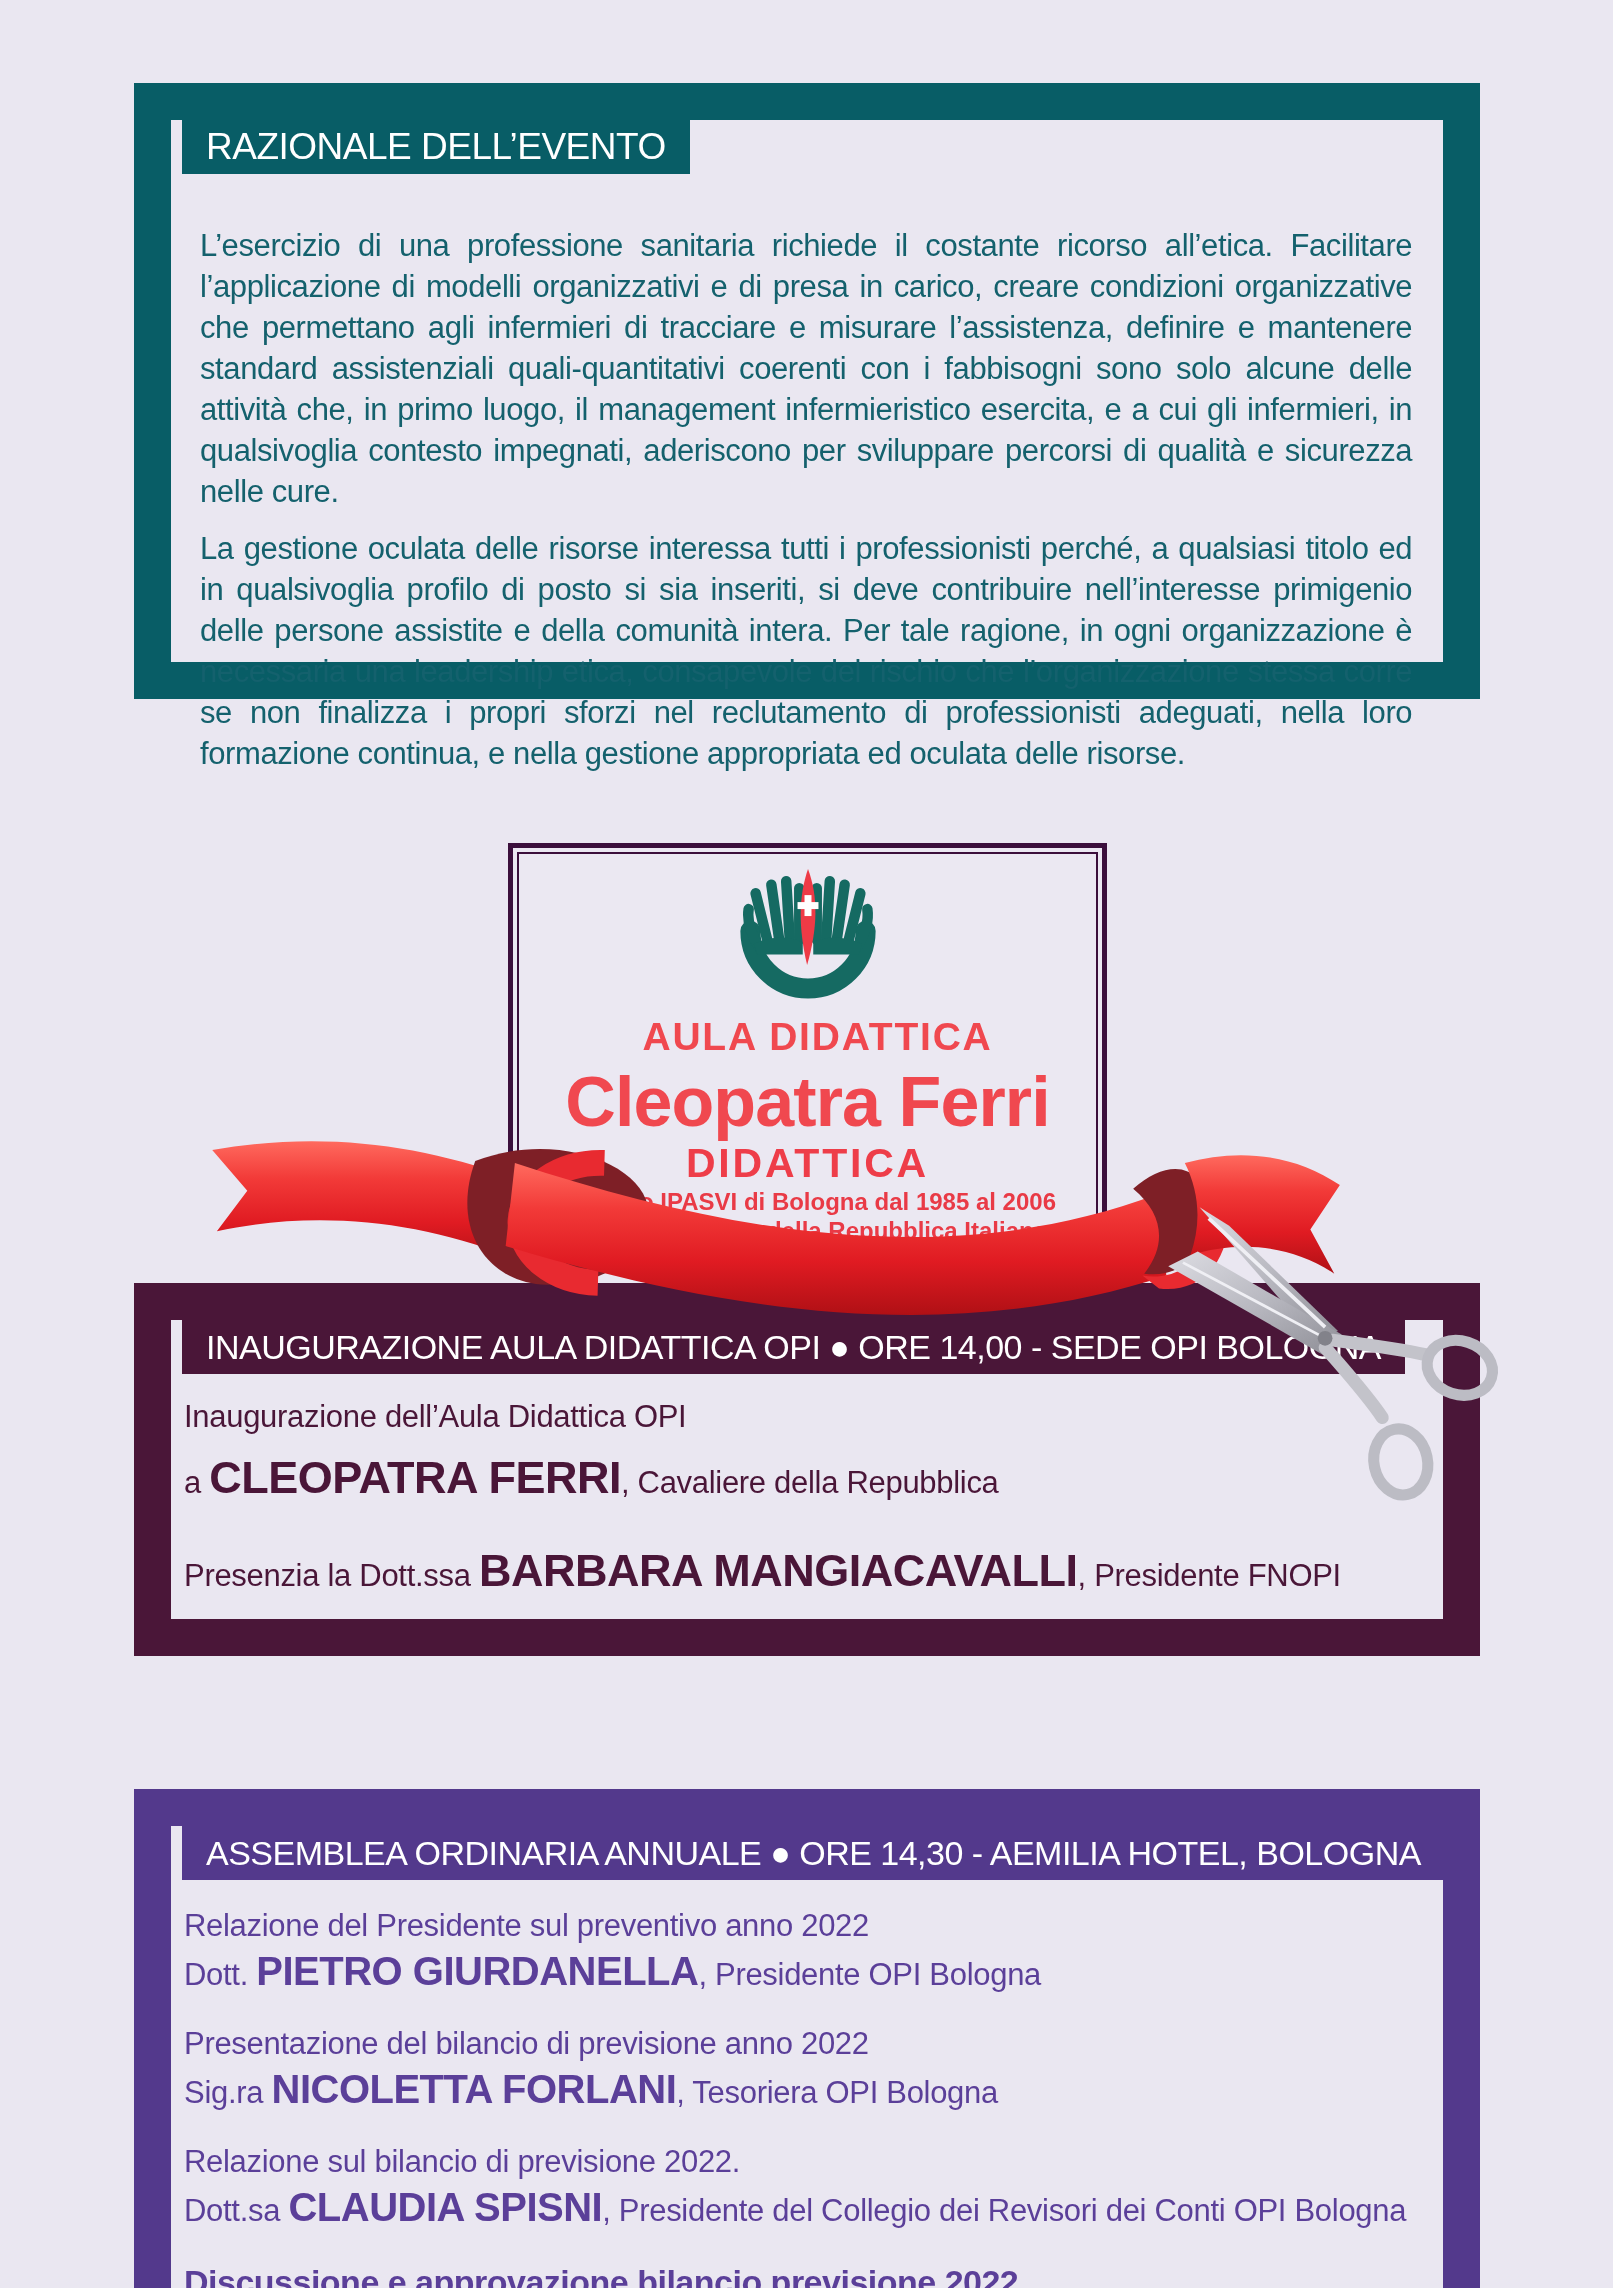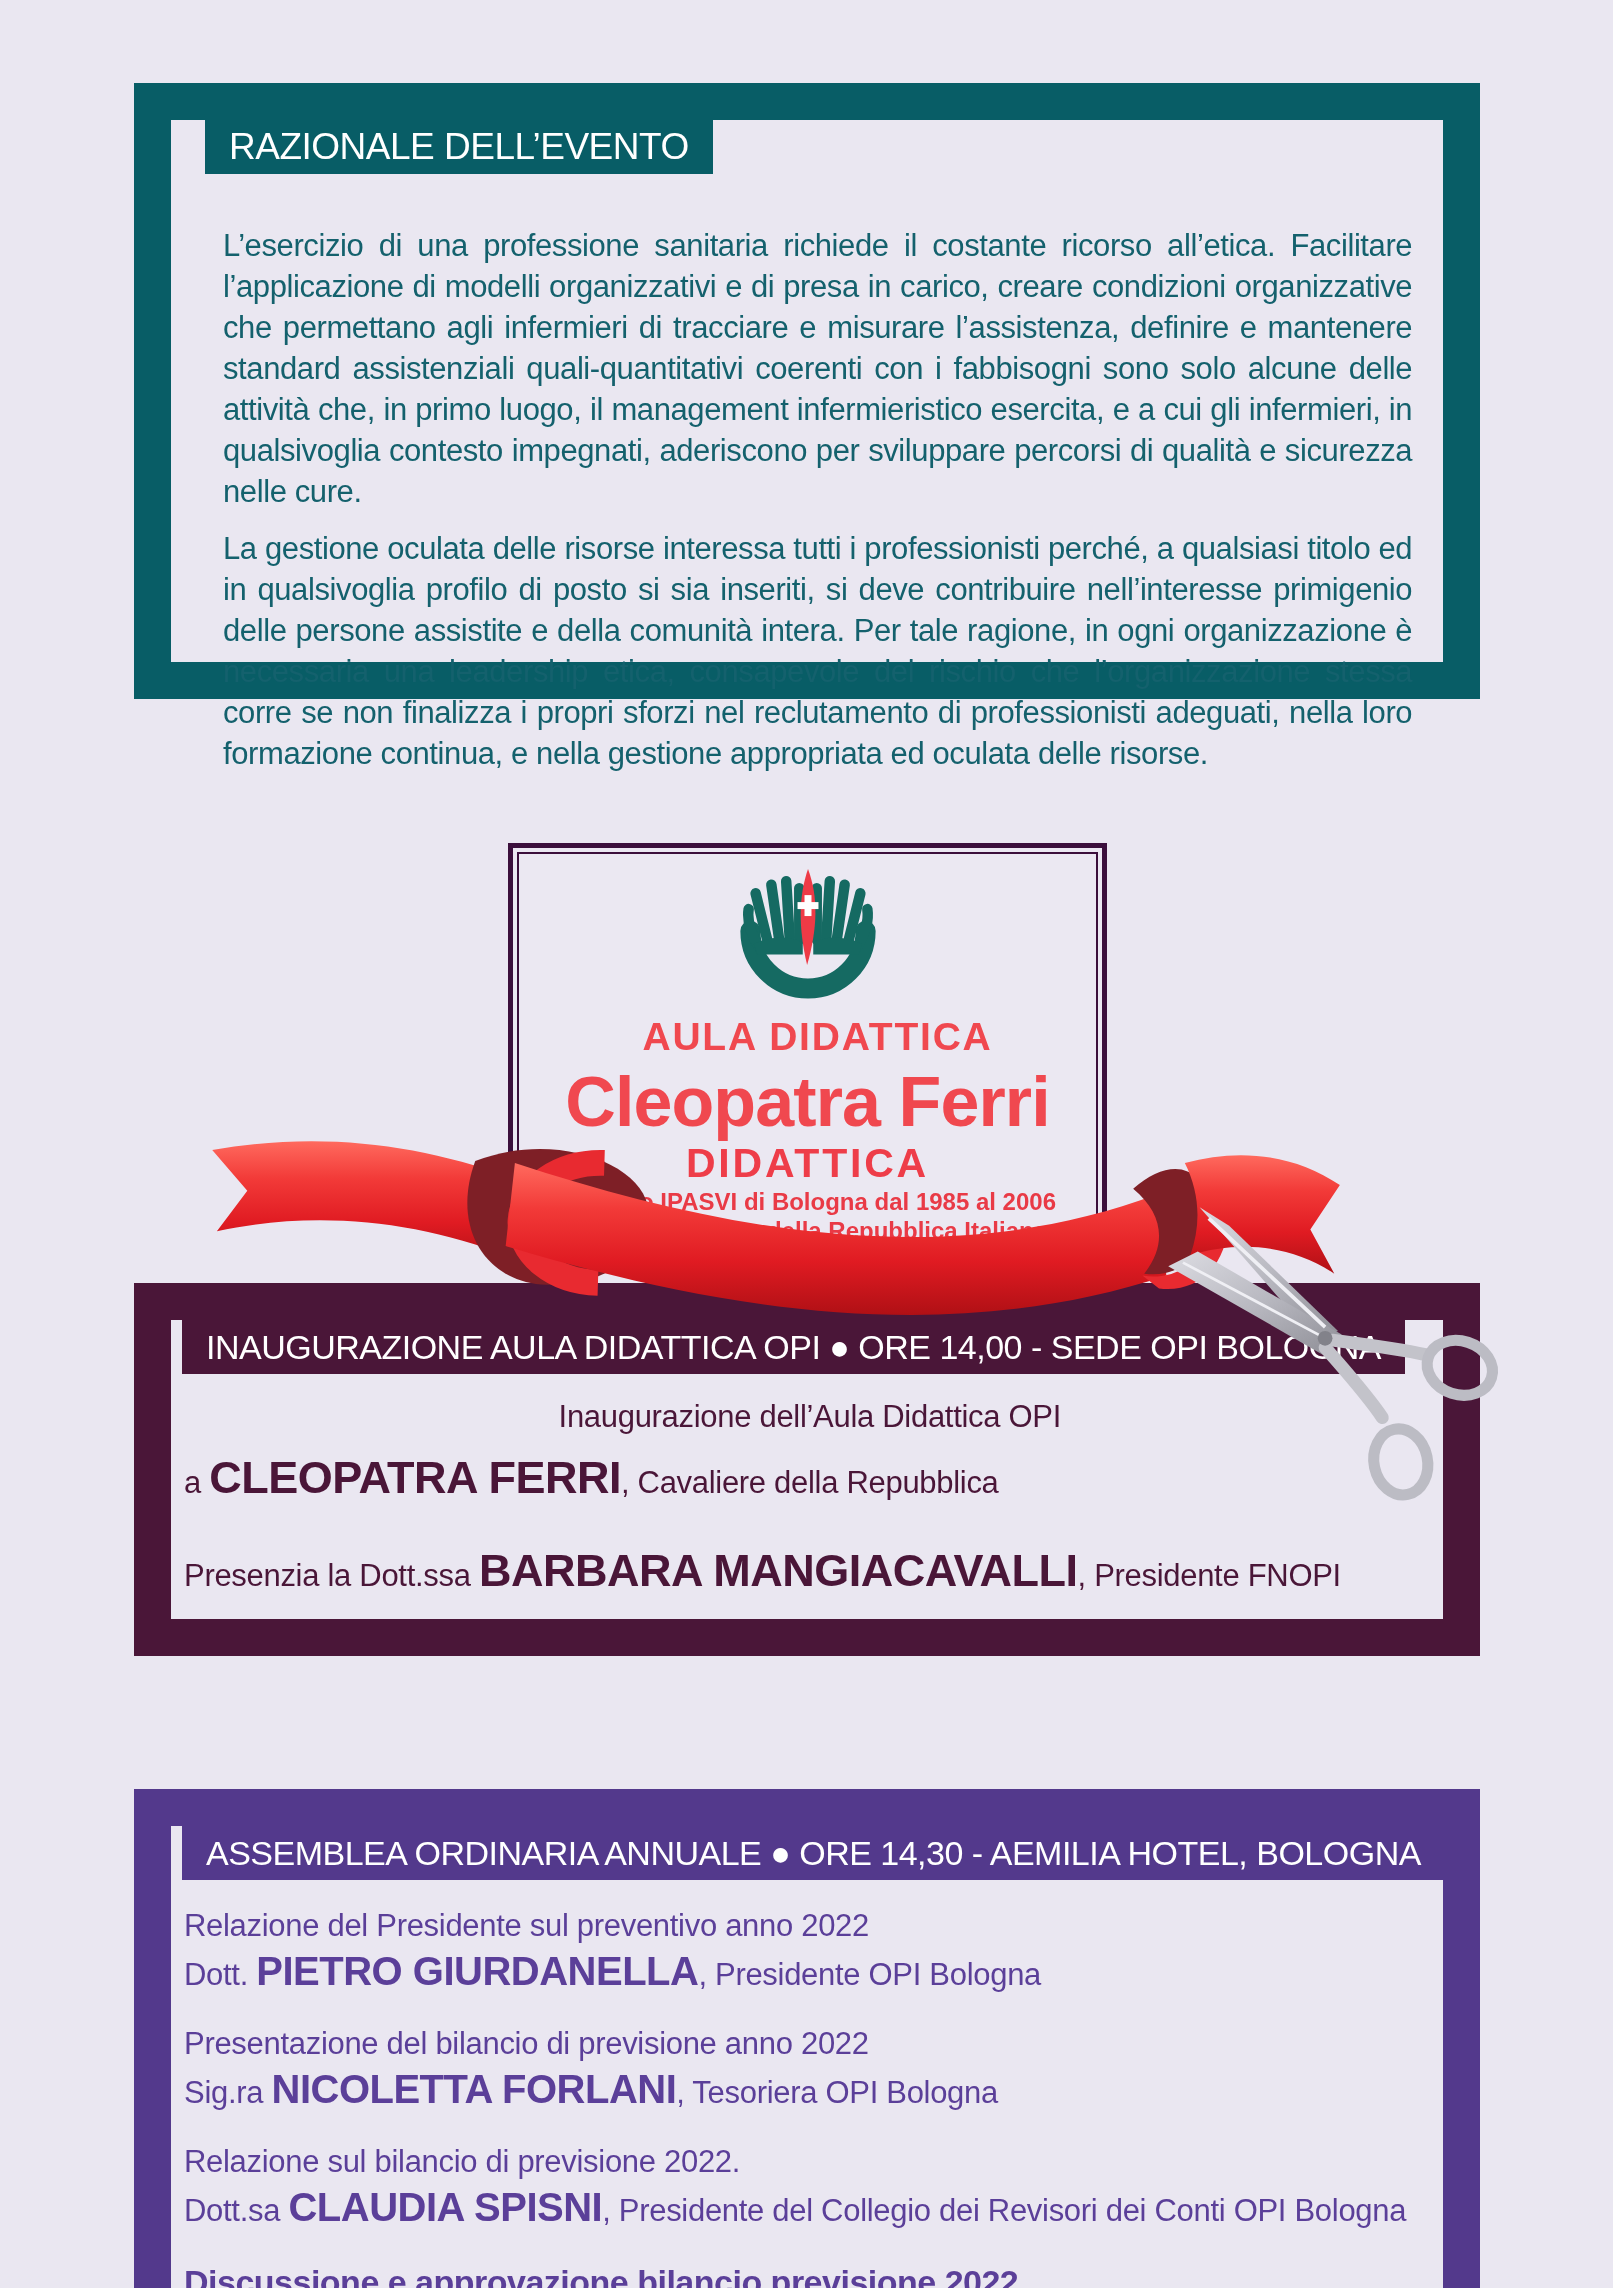--- a/index.html
+++ b/index.html
@@ -3,21 +3,21 @@
 <meta charset="utf-8">
 <style>
   html,body{margin:0;padding:0;background:#eae7f1;}
   .page{
     position:relative; width:1613px; height:2289px; overflow:hidden;
     background:#eae7f1;
     font-family:"Liberation Sans","DejaVu Sans",sans-serif;
   }
   
   .frame{position:absolute; left:134px; width:1346px; box-sizing:border-box; background:#eae7f1;}
-  .frame-teal   {top:83px;   height:616px; border:37px solid #085d66;padding-left:23px;}
+  .frame-teal   {top:83px;   height:616px; border:37px solid #085d66;}
   .frame-maroon {top:1283px; height:373px; border:37px solid #4a1638;}
   .frame-purple {top:1789px; height:539px; border:37px solid #53398c;}
   .box-content{position:relative; width:100%; height:100%;}
   .tab{
     position:absolute; top:0; left:11px; height:54px; line-height:54px;
     color:#ffffff; font-size:34px; letter-spacing:-0.5px; white-space:nowrap;
     padding:0 24px; font-weight:normal;
   }
   .tab-teal{background:#085d66; font-size:37px;}
   .tab-maroon{background:#4a1638;}
@@ -41,21 +41,21 @@
   .plaque-logo{margin-top:13px;}
   .plaque-room{font-size:39px; font-weight:bold; color:#f0484f; letter-spacing:1.8px; margin-top:5.5px;padding-left:20px;}
   .plaque-name{font-size:70px; font-weight:bold; color:#f0484f; line-height:74px; margin-top:5.5px; letter-spacing:-0.9px;}
   .plaque-role{font-size:41px; font-weight:bold; color:#ee3d49; letter-spacing:2.8px; margin-top:1.8px;}
   .plaque-cred{font-size:24px; font-weight:bold; color:#e93a46; line-height:29px;}
   .cred-row2{position:relative;}
   .cred-frag{position:absolute; left:137px; top:0;}
   .cred-rest{margin-left:107px;}
   
   .inaug-rows{position:absolute; top:54px; left:13px; right:7.4px; color:#4a1638;}
-  .inaug-intro{margin-top:22px; font-size:31px; line-height:41px; letter-spacing:-0.3px;text-align:center;}
+  .inaug-intro{margin-top:22px; font-size:31px; line-height:41px; letter-spacing:-0.3px;}
   .inaug-line{margin-top:12px; font-size:31px; line-height:57px; letter-spacing:-0.3px; white-space:nowrap;}
   .inaug-line.second{margin-top:31px;}
   .big-name{font-size:45px; font-weight:bold; letter-spacing:-0.5px;}
   
   .asm-rows{position:absolute; top:54px; left:13px; right:7.4px; color:#5b3f99; letter-spacing:-0.3px;}
   .asm-group{margin-top:24px;}
   .asm-group.first{margin-top:25px;}
   .asm-topic{font-size:31px; line-height:42px;}
   .asm-speaker{font-size:31px; line-height:48px; white-space:nowrap;}
   .asm-name{font-size:40px; font-weight:bold; letter-spacing:-0.5px;}

